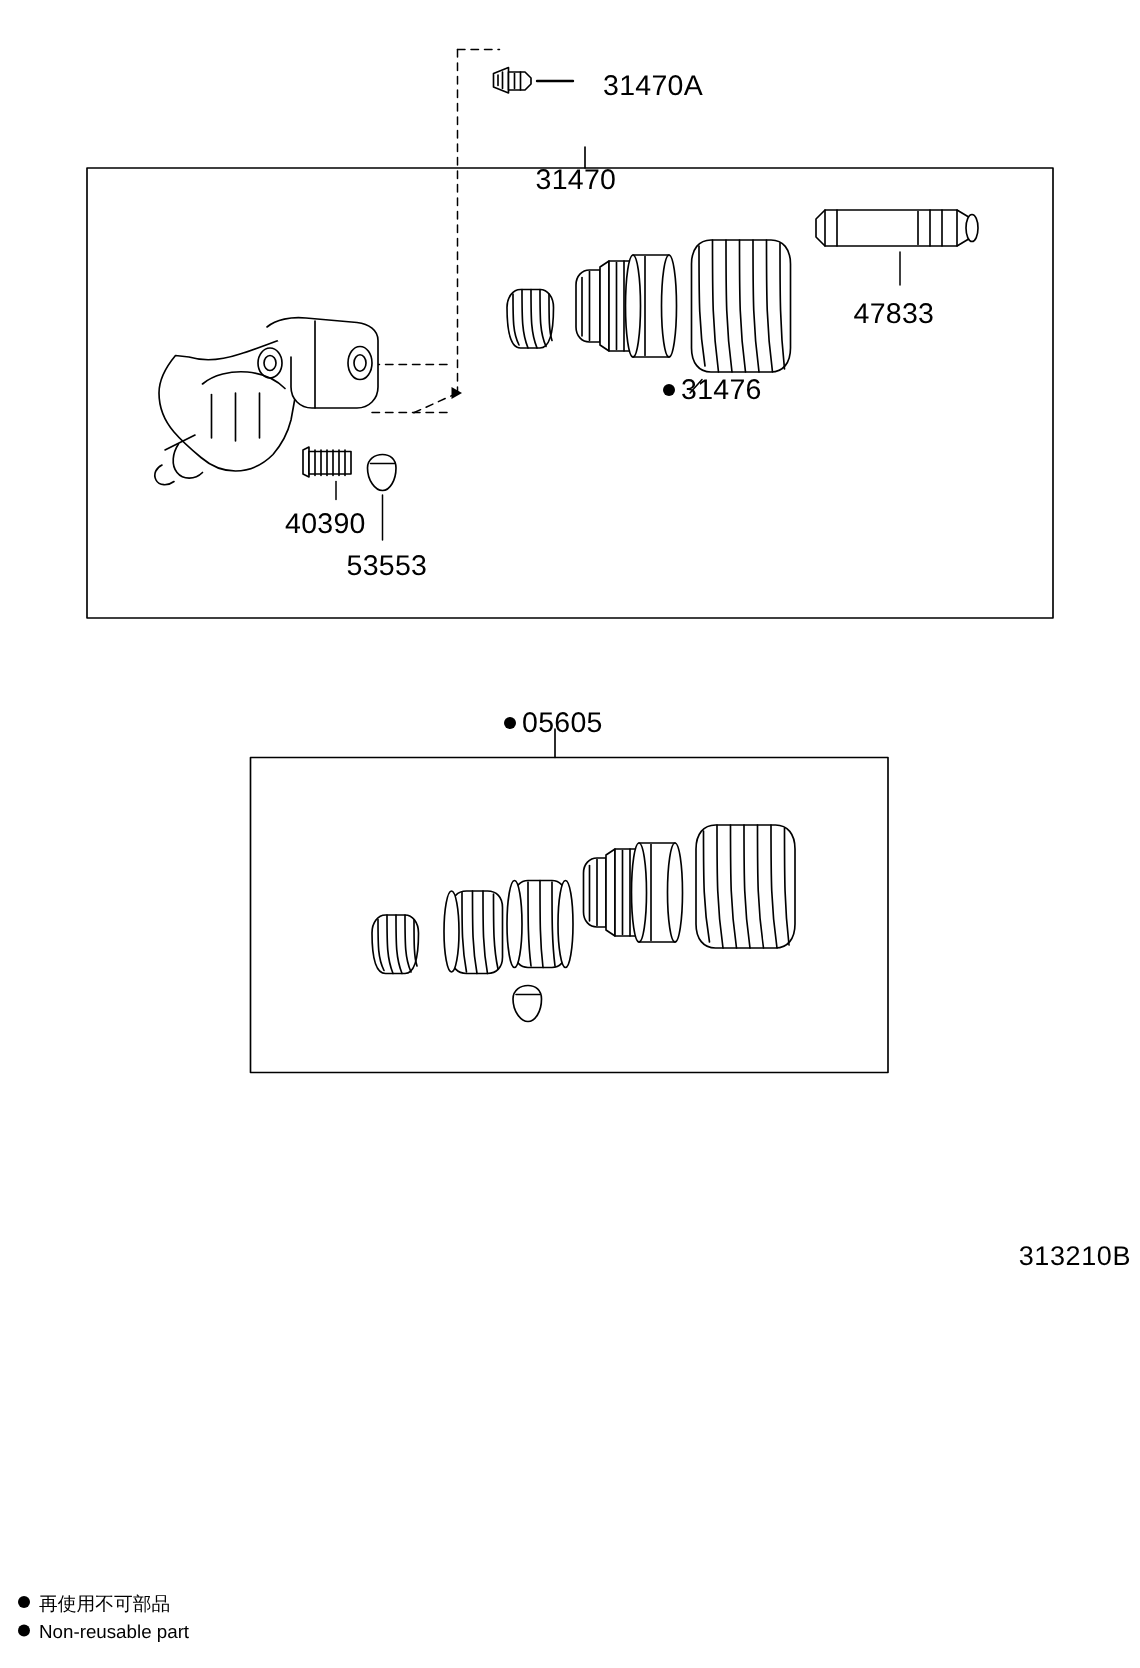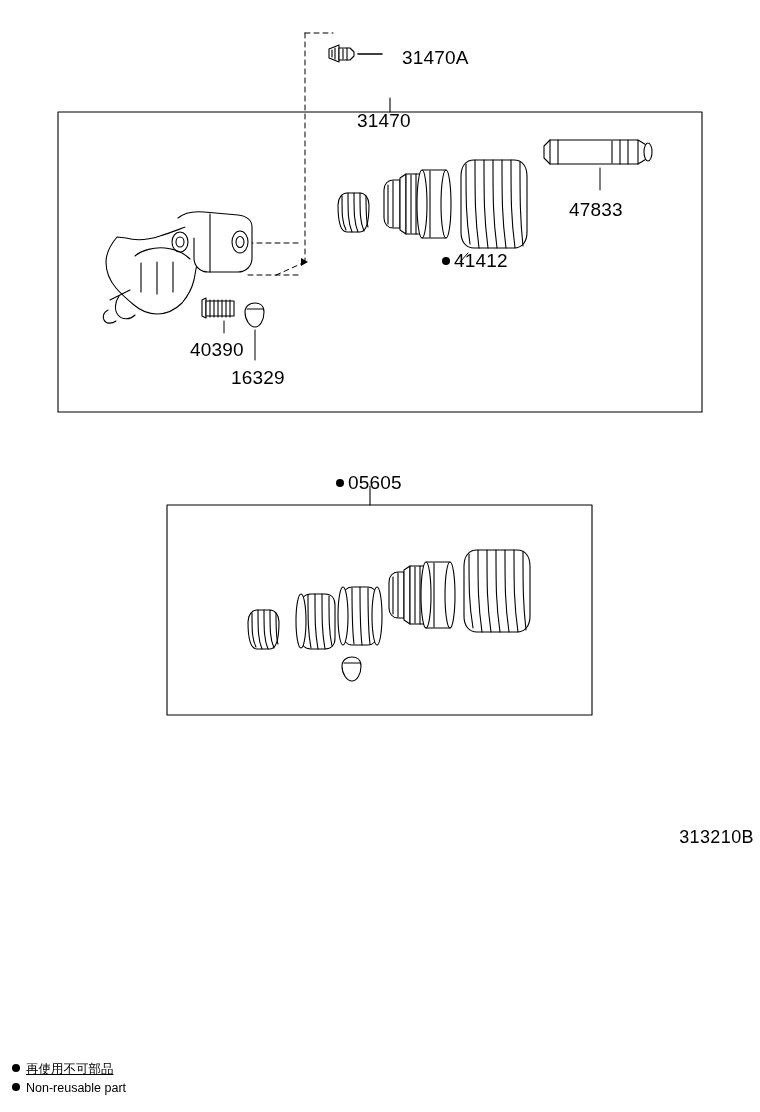--- a/index.html
+++ b/index.html
@@ -259,32 +259,32 @@
     </g>
   </svg>
 
   <div class="lbl" style="left:400px; top:47px;">31470A</div>
 
   <div class="lbl" style="left:355px; top:86px;margin-top:24px;">31470</div>
 
   <div class="lbl" style="left:567px; top:199px;">47833</div>
 
   <div class="lbl" style="left:440px; top:250px;">
-    <span class="bullet-dot"></span><span>41412</span>
+    <span class="bullet-dot"></span><span>31476</span>
   </div>
 
   <div class="lbl" style="left:188px; top:339px;">40390</div>
 
-  <div class="lbl" style="left:229px; top:367px;">16329</div>
+  <div class="lbl" style="left:229px; top:367px;">53553</div>
 
   <div class="lbl" style="left:334px; top:472px;">
     <span class="bullet-dot"></span><span>05605</span>
   </div>
 
-  <div class="legend" style="top:1061px;text-decoration:underline;">
+  <div class="legend" style="top:1061px;">
     <span class="dot"></span><span>再使用不可部品</span>
   </div>
   <div class="legend" style="top:1081px;">
     <span class="dot"></span><span>Non-reusable part</span>
   </div>
 
   <div class="code">313210B</div>
 
 </div>
 

